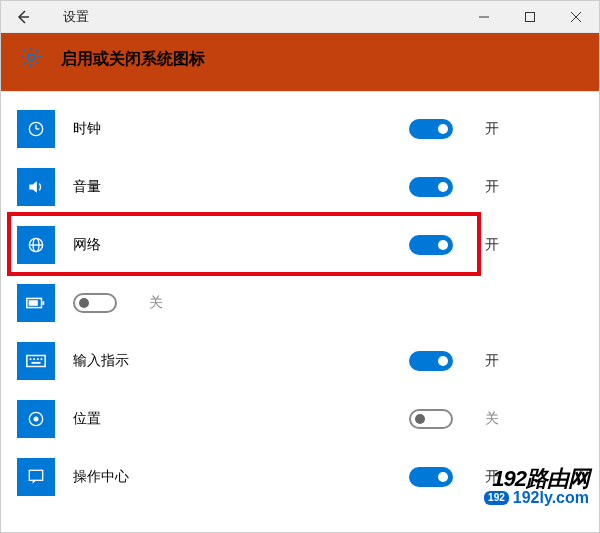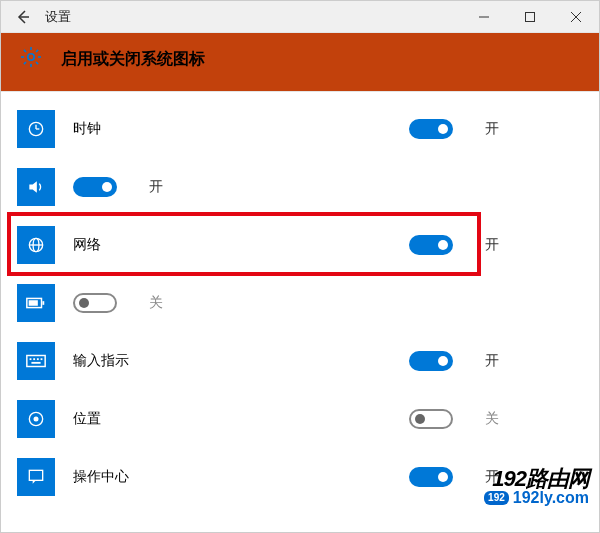--- a/index.html
+++ b/index.html
@@ -24,21 +24,21 @@
     height: 32px;
     display: flex;
     align-items: center;
     justify-content: center;
     font-size: 16px;
     color: #333;
   }
   .tb-title {
     font-size: 13px;
     color: #222;
-    margin-left: 0;
+    margin-left: 18px;
   }
   .tb-spacer { flex: 1; }
   .tb-btn {
     width: 46px;
     height: 32px;
     display: flex;
     align-items: center;
     justify-content: center;
     color: #333;
   }
@@ -230,20 +230,21 @@
       </div>
       <div class="state-label">开</div>
     </div>
     <div class="row">
       <div class="icon-box">
         <svg width="20" height="20" viewBox="0 0 24 24">
           <polygon points="4,9 8,9 13,5 13,19 8,15 4,15" fill="#fff"></polygon>
           <path d="M16 8 Q19 12 16 16" stroke="#fff" stroke-width="1.6" fill="none"></path>
         </svg>
       </div>
+      <div class="row-label">音量</div>
       <div class="toggle on">
         <div class="knob"></div>
       </div>
       <div class="state-label">开</div>
     </div>
     <div class="row">
       <div class="icon-box">
         <svg width="20" height="20" viewBox="0 0 24 24">
           <circle cx="12" cy="12" r="8" stroke="#fff" stroke-width="1.6" fill="none"></circle>
           <ellipse cx="12" cy="12" rx="3.5" ry="8" stroke="#fff" stroke-width="1.6" fill="none"></ellipse>

